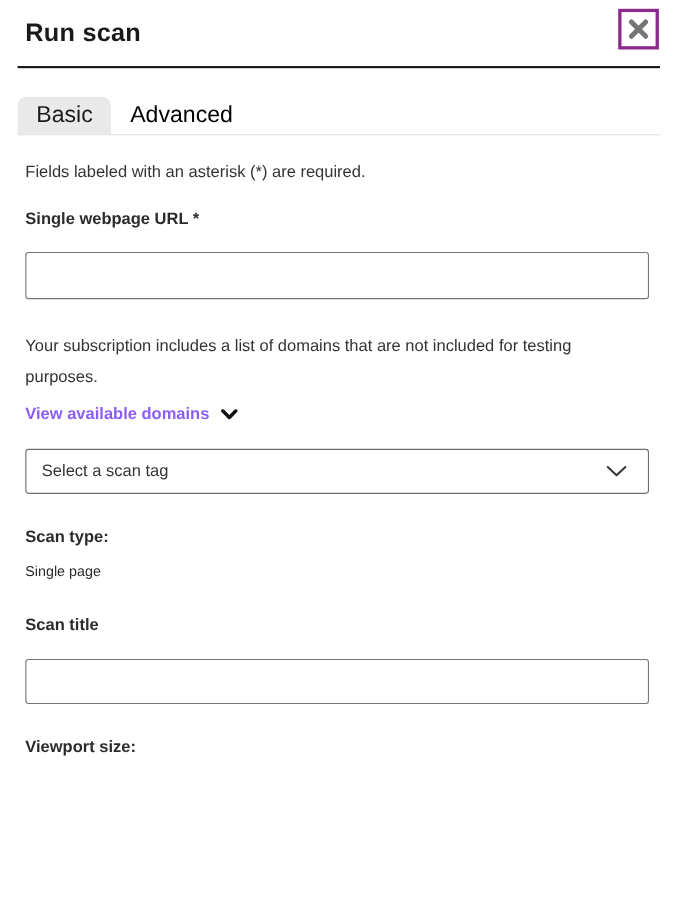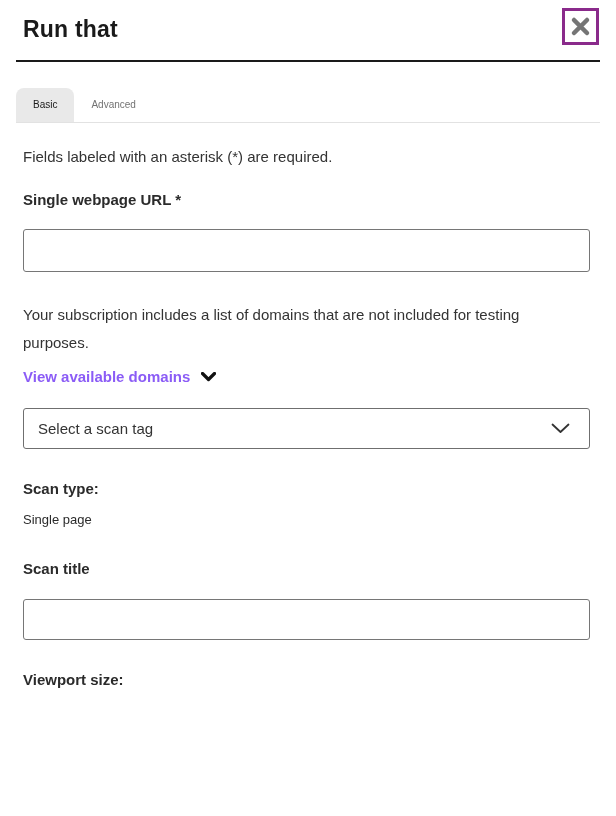--- a/index.html
+++ b/index.html
@@ -45,35 +45,35 @@
     margin: 15px 16px 0 16px;
   }
 
   
   .tabs {
     display: flex;
     margin: 26px 16px 0 16px;
     border-bottom: 1px solid #e2e2e2;
   }
   .tab {
-    font-size: 10px;
+    font-size: 21px;
     line-height: 18px;
     padding: 8px 17px;
     background: transparent;
     border: none;
     cursor: pointer;
     font-family: inherit;
   }
   .tab.active {
     background: #e9e9e9;
     border-radius: 8px 8px 0 0;
     color: #1a1a1a;
   }
   .tab.inactive {
-    color: #737373;
+    color: #000000;
     text-align: center;
   }
 
   
   .content { padding: 0 26px 28px 23px; }
 
   .section-heading {
     margin-top: 29px;
     font-size: 17.5px;
     font-weight: 700;
@@ -156,21 +156,21 @@
     font-size: 13px;
     color: #2b2b2b;
   }
   .mt-title-label { margin-top: 33px; }
   .input-short { height: 41px; margin-top: 22px; }
 </style>
 </head>
 <body>
 
 <div class="dialog-header">
-  <h1 class="dialog-title">Run that</h1>
+  <h1 class="dialog-title">Run scan</h1>
   <button class="close-btn" aria-label="Close">
     <span style="display:flex;">
       <svg width="21" height="21" viewBox="0 0 21 21">
         <path d="M4 4 L17 17 M17 4 L4 17" stroke="#757575" stroke-width="4.5" stroke-linecap="round" fill="none"></path>
       </svg>
     </span>
   </button>
 </div>
 
 <hr class="header-divider">

